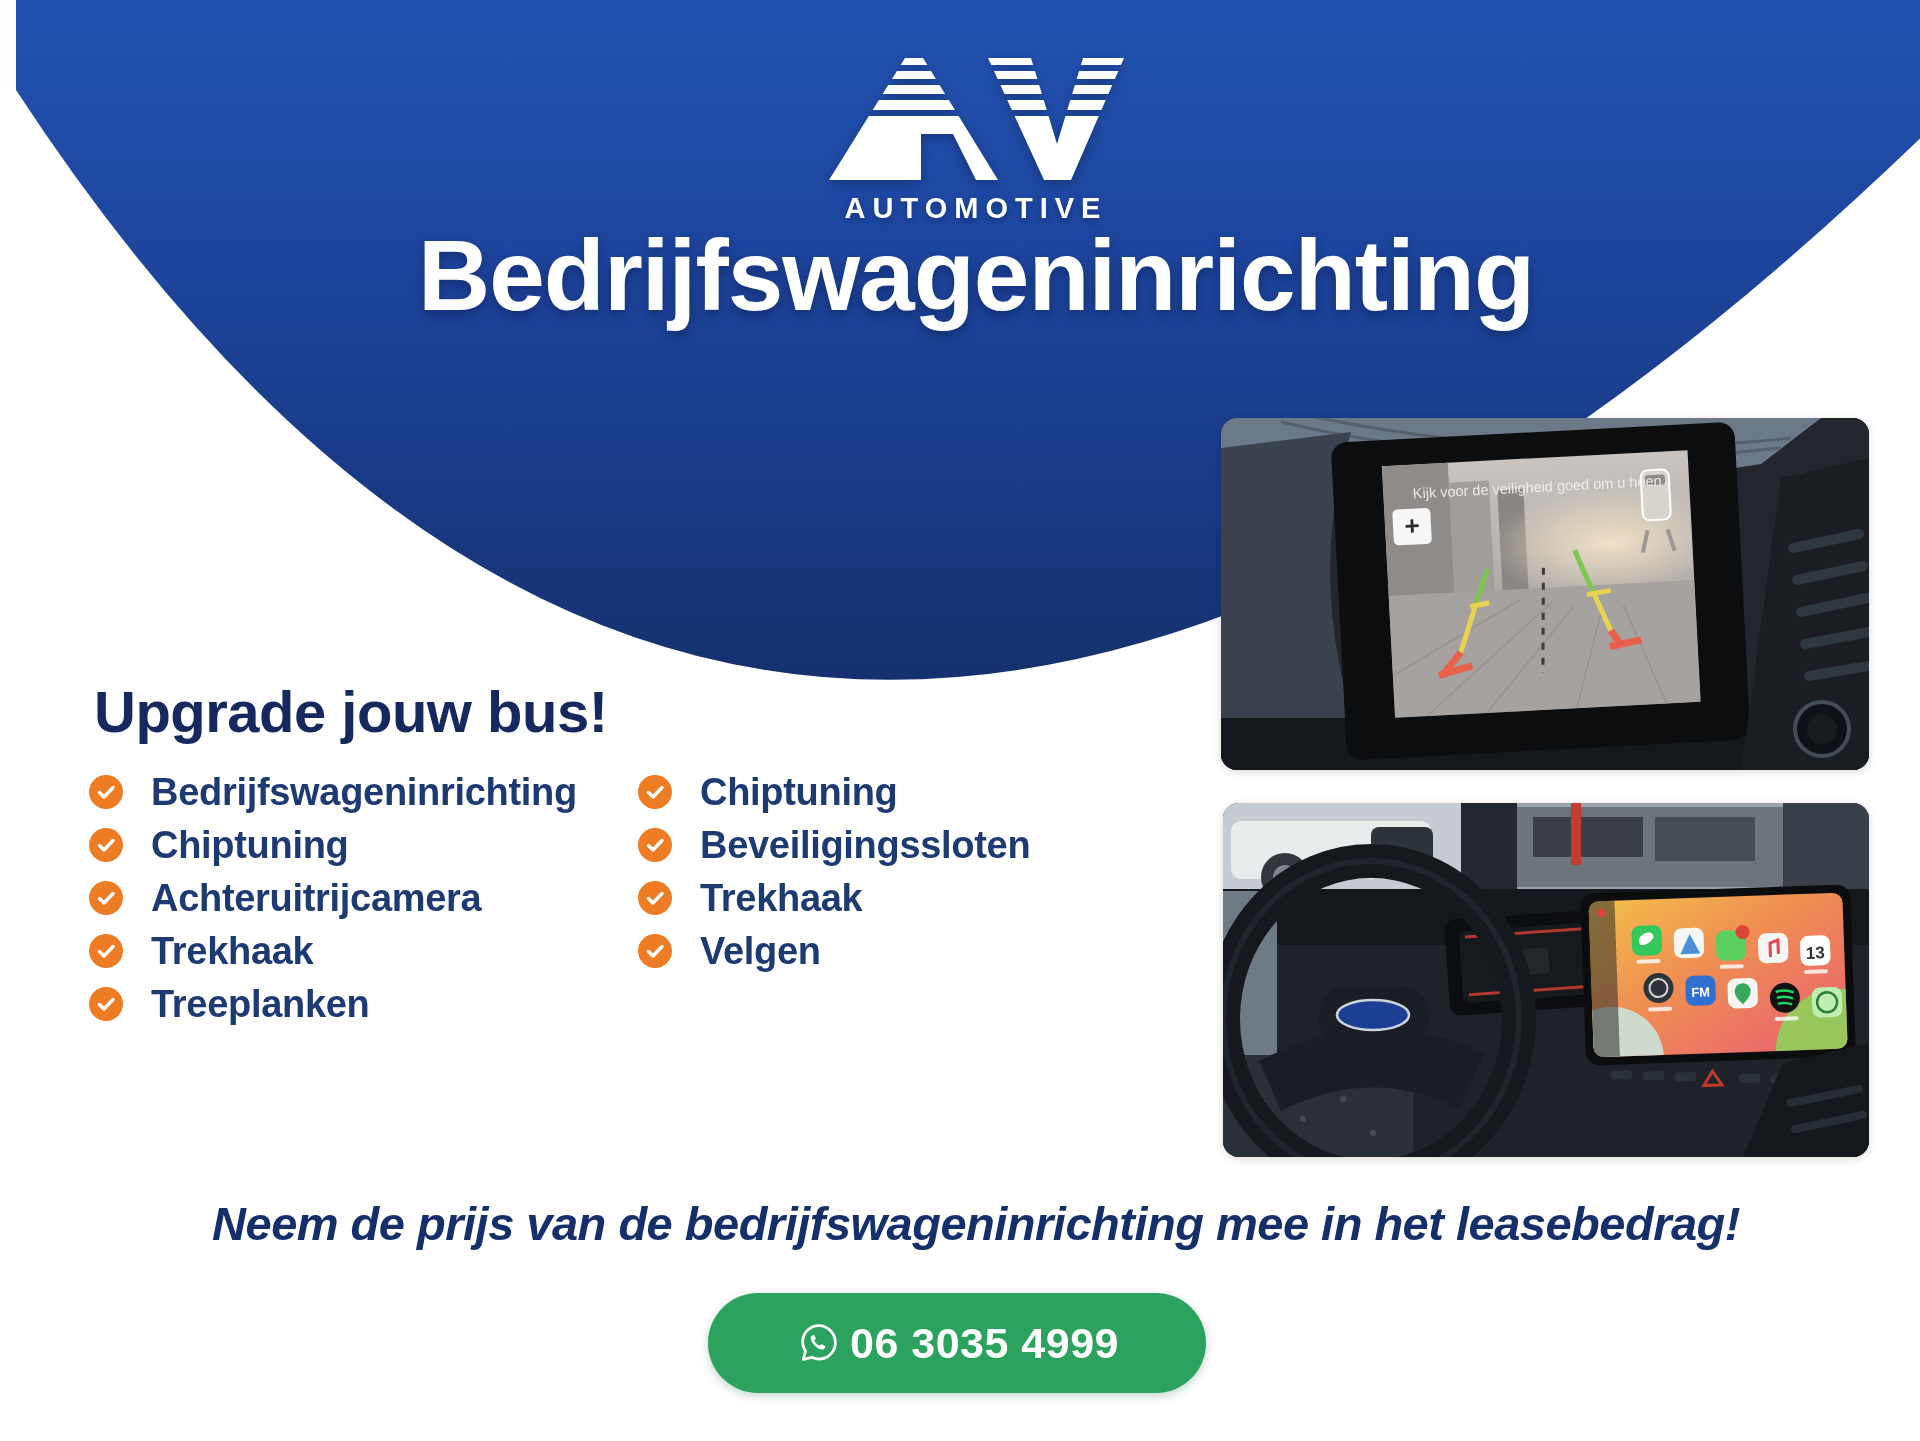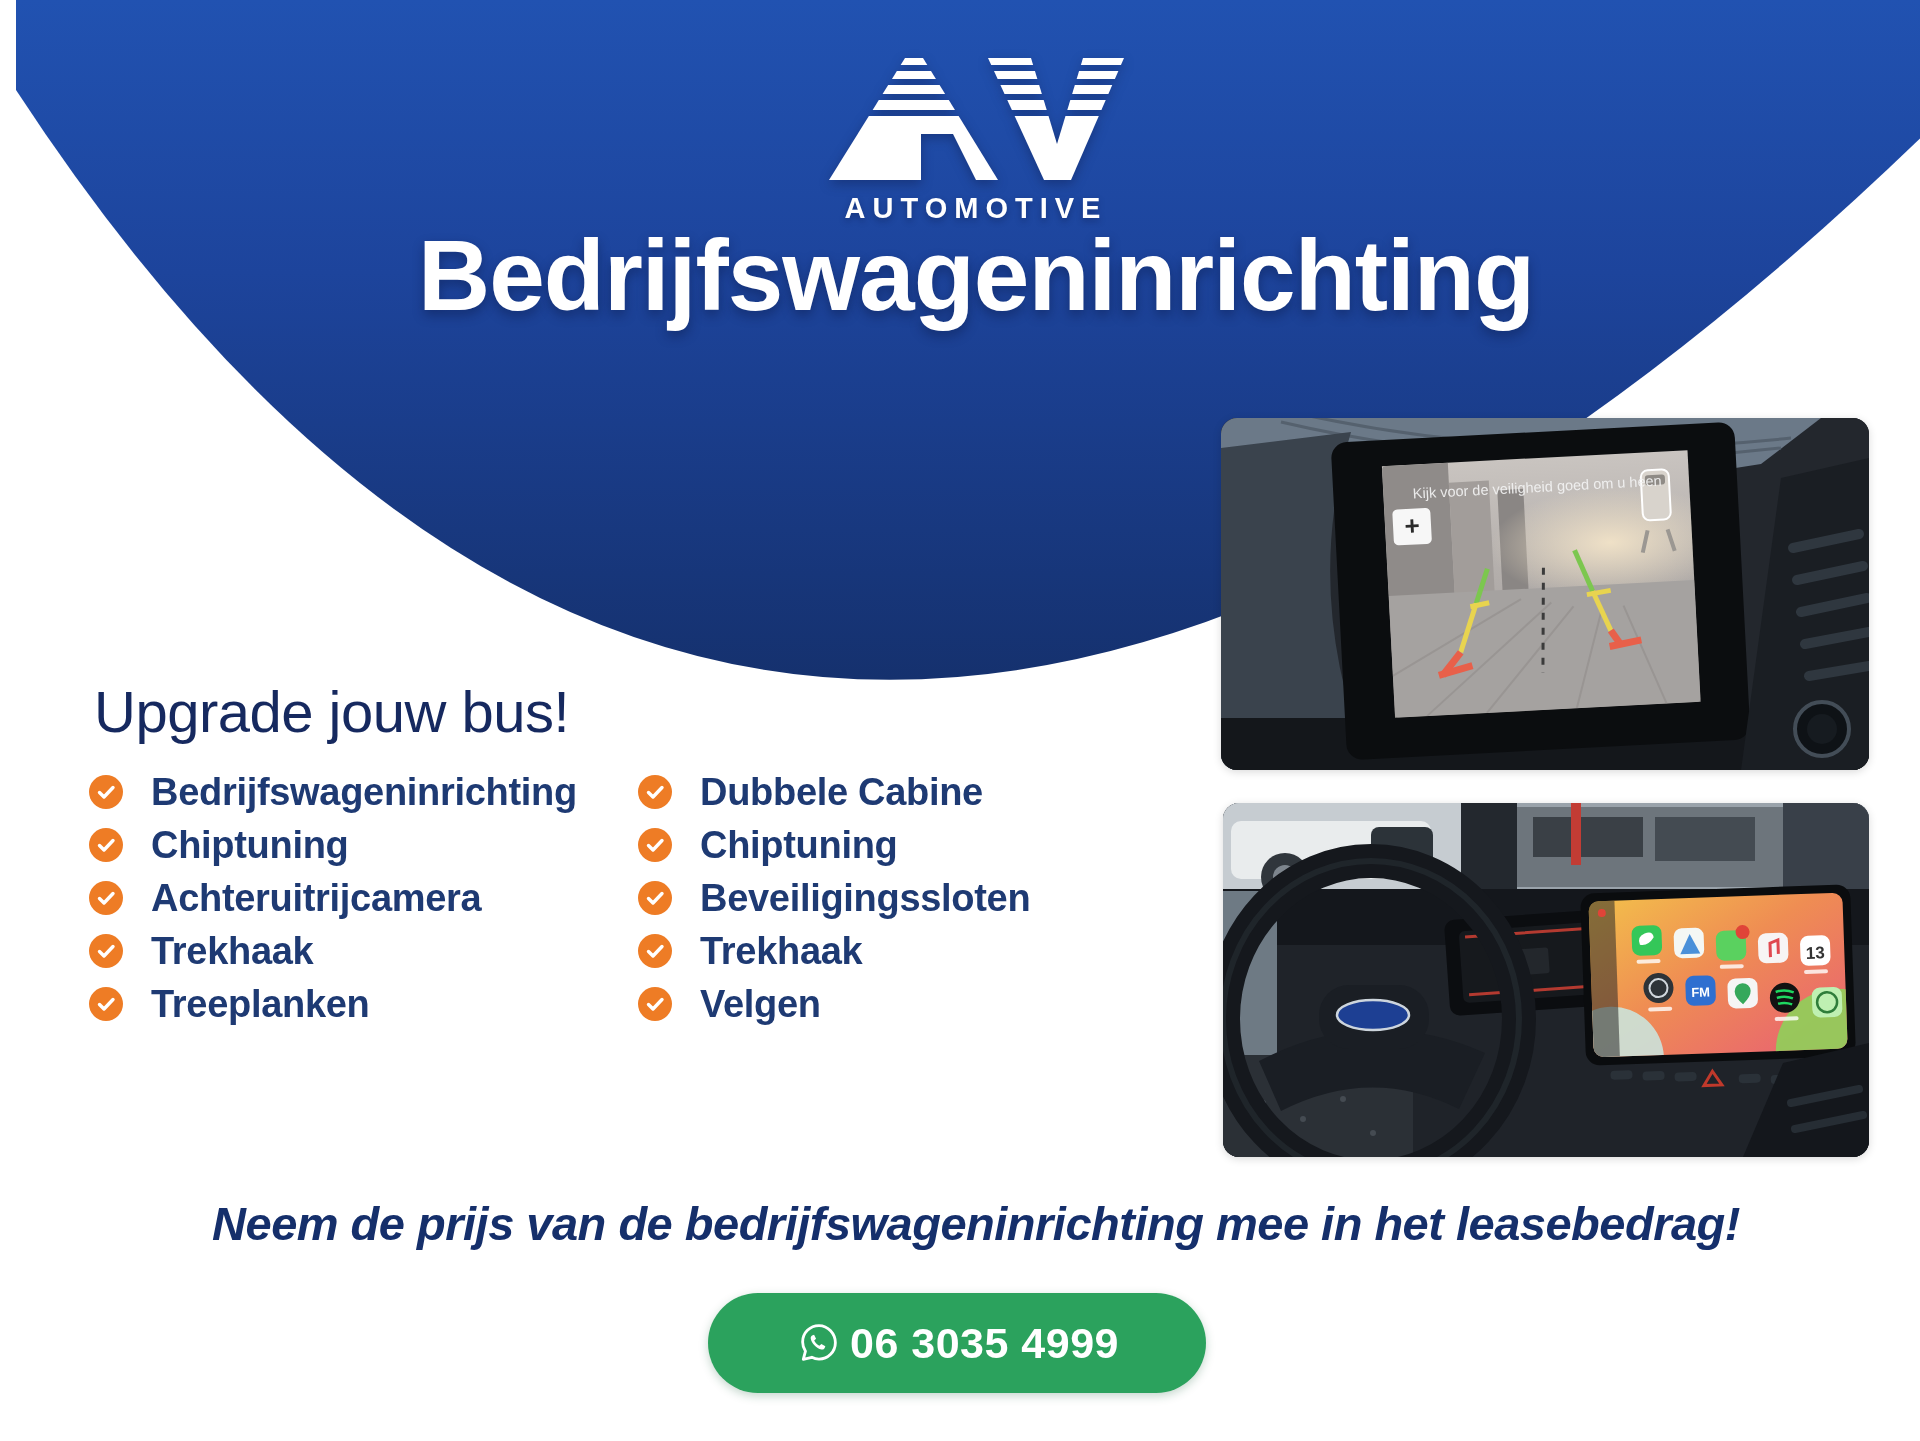--- a/index.html
+++ b/index.html
@@ -17,21 +17,21 @@
     margin-top:8px;color:#ffffff;font-weight:bold;font-size:29px;letter-spacing:7px;
     text-shadow:0 3px 6px rgba(8,18,55,.35);
   }
   .main-title{
     left:0;top:218px;width:1920px;text-align:center;color:#ffffff;font-weight:bold;
     font-size:100px;letter-spacing:-1px;z-index:3;
     text-shadow:0 5px 12px rgba(8,18,55,.40);
   }
   
   .upgrade-heading{
-    left:78px;top:678px;font-size:58px;font-weight:normal;color:#16295f;letter-spacing:-.5px;z-index:4;
+    left:78px;top:678px;font-size:58px;font-weight:bold;color:#16295f;letter-spacing:-.5px;z-index:4;
   }
   .feature-list{left:73px;top:770px;list-style:none;margin:0;padding:0;z-index:4;}
   .feature-list.col2{left:622px;}
   .feature-item{display:flex;align-items:center;height:44px;margin-bottom:9px;}
   .check-badge{width:34px;height:34px;flex:0 0 34px;margin-right:28px;}
   .feature-label{font-size:38px;font-weight:bold;color:#1e3a73;letter-spacing:-.3px;white-space:nowrap;}
   
   .photo{overflow:hidden;border-radius:16px;z-index:2;background:#1d2126;box-shadow:0 2px 8px rgba(0,0,0,.15);}
   .photo1{left:1205px;top:418px;width:648px;height:352px;}
   .photo2{left:1207px;top:803px;width:646px;height:354px;}
@@ -307,27 +307,20 @@
       <span class="feature-label">Treeplanken</span>
     </li>
   </ul>
 
   <ul class="abs feature-list col2">
     <li class="feature-item">
       <svg class="check-badge" viewBox="0 0 34 34">
           <circle cx="17" cy="17" r="17" fill="#ee7c25"></circle>
           <path d="M10.5,17.5 l4.5,4.5 l9,-9.5" fill="none" stroke="#ffffff" stroke-width="3.4" stroke-linecap="round" stroke-linejoin="round"></path>
         </svg>
-      <span class="feature-label">Dubbele Cabine</span>
-    </li>
-    <li class="feature-item">
-      <svg class="check-badge" viewBox="0 0 34 34">
-          <circle cx="17" cy="17" r="17" fill="#ee7c25"></circle>
-          <path d="M10.5,17.5 l4.5,4.5 l9,-9.5" fill="none" stroke="#ffffff" stroke-width="3.4" stroke-linecap="round" stroke-linejoin="round"></path>
-        </svg>
       <span class="feature-label">Chiptuning</span>
     </li>
     <li class="feature-item">
       <svg class="check-badge" viewBox="0 0 34 34">
           <circle cx="17" cy="17" r="17" fill="#ee7c25"></circle>
           <path d="M10.5,17.5 l4.5,4.5 l9,-9.5" fill="none" stroke="#ffffff" stroke-width="3.4" stroke-linecap="round" stroke-linejoin="round"></path>
         </svg>
       <span class="feature-label">Beveiligingssloten</span>
     </li>
     <li class="feature-item">

